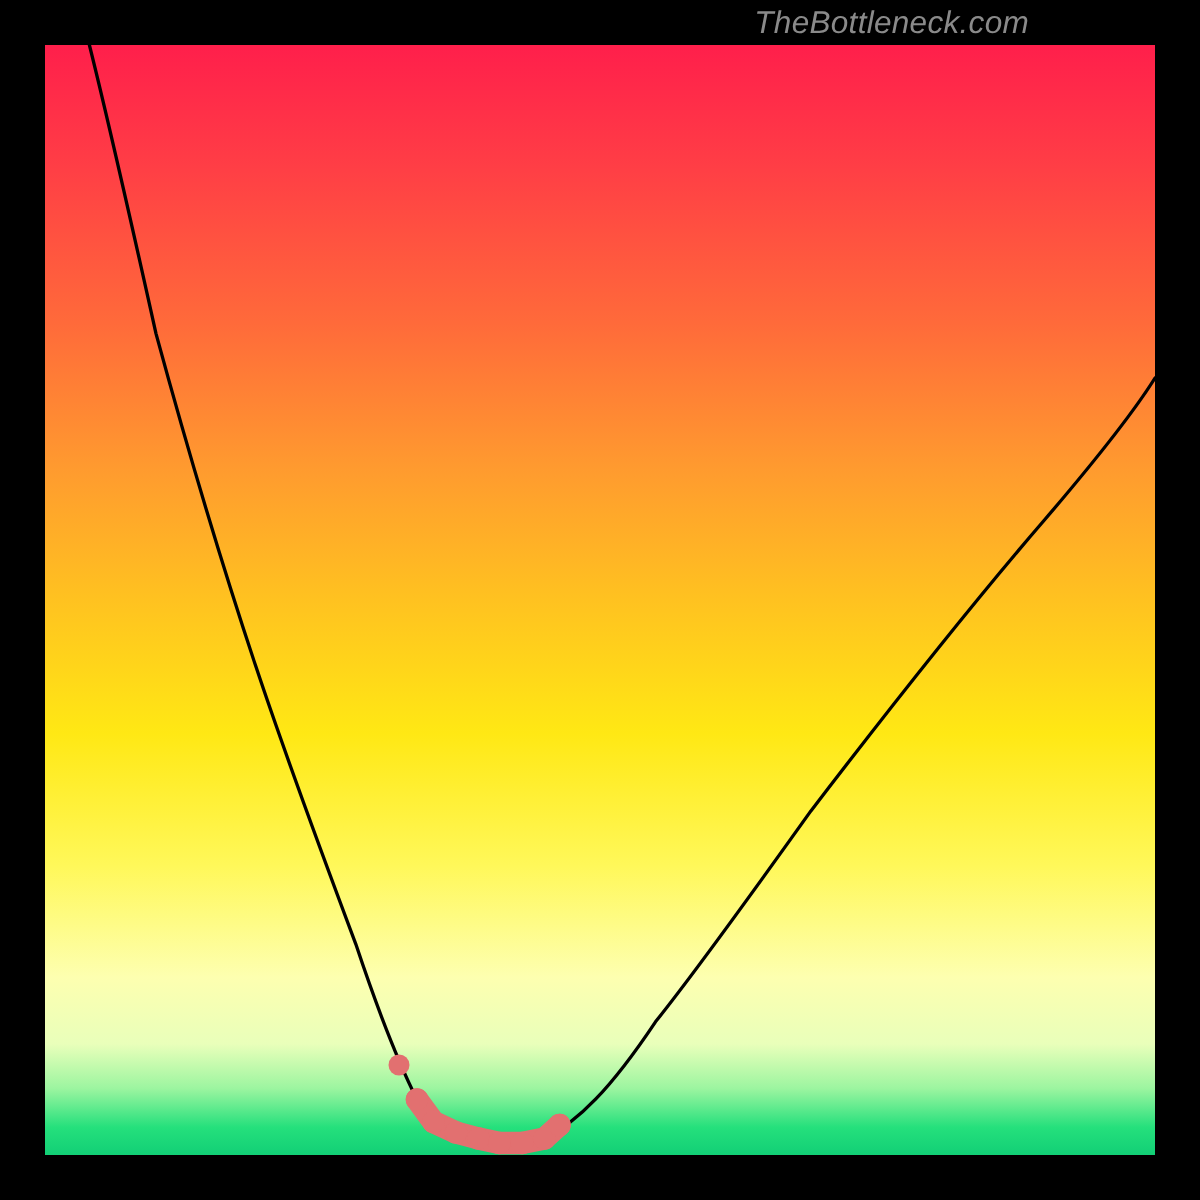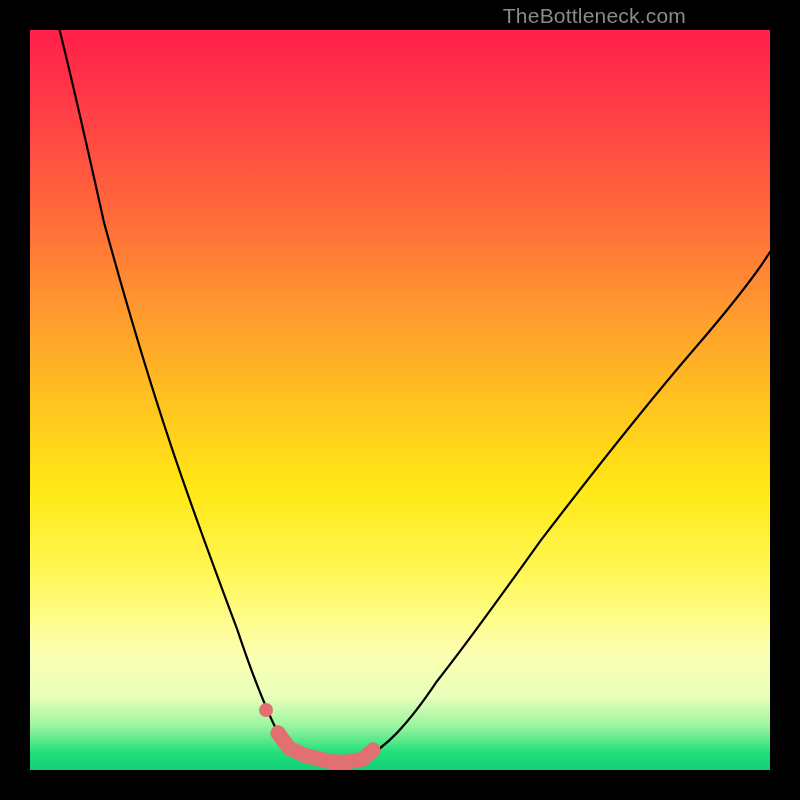--- a/index.html
+++ b/index.html
@@ -10,20 +10,21 @@
     background: #000000;
     overflow: hidden;
     font-family: Arial, Helvetica, sans-serif;
   }
   .frame {
     position: absolute;
     inset: 0;
     width: 696px;
     height: 800px;
     background: #000000;
+    font-style: italic;
   }
   .plot-area-clip {
     position: absolute;
     left: 30px;
     top: 30px;
     width: 740px;
     height: 740px;
     overflow: hidden;
   }
   .gradient {

